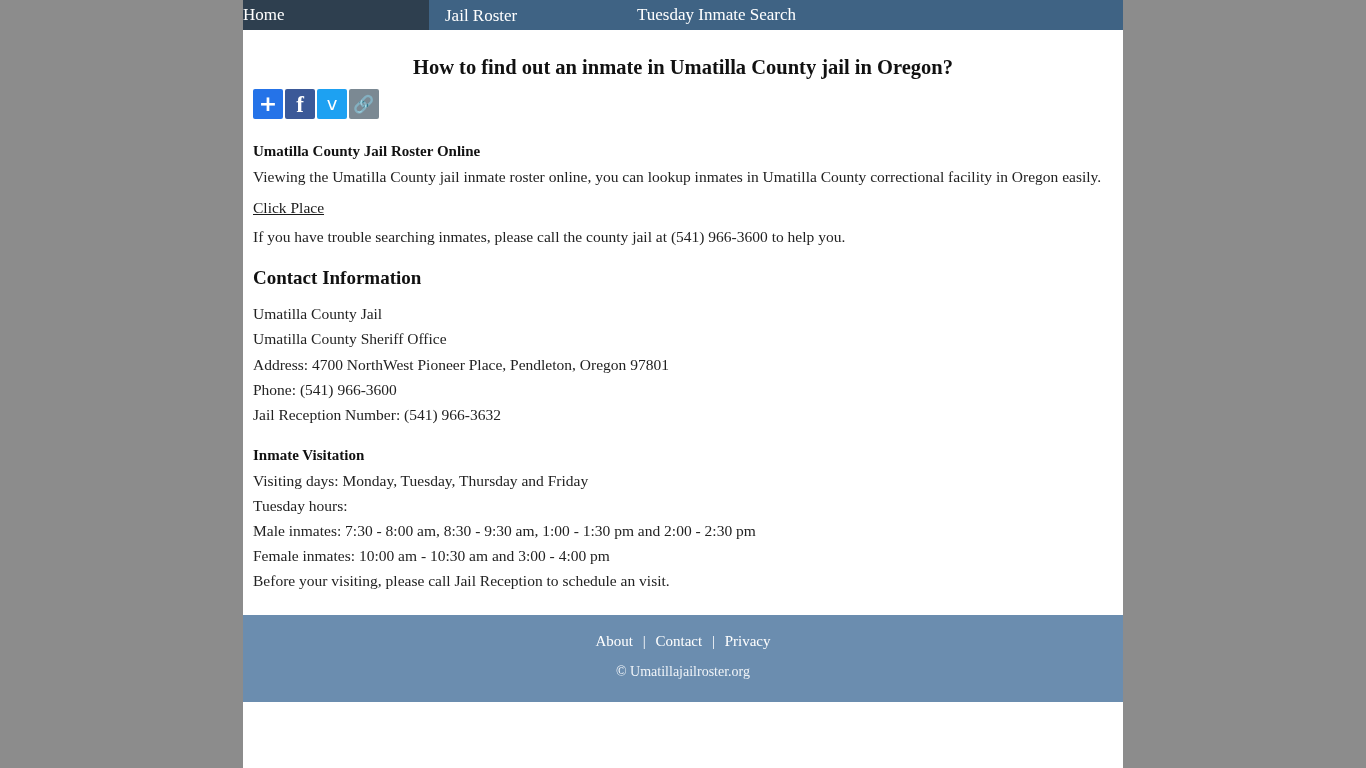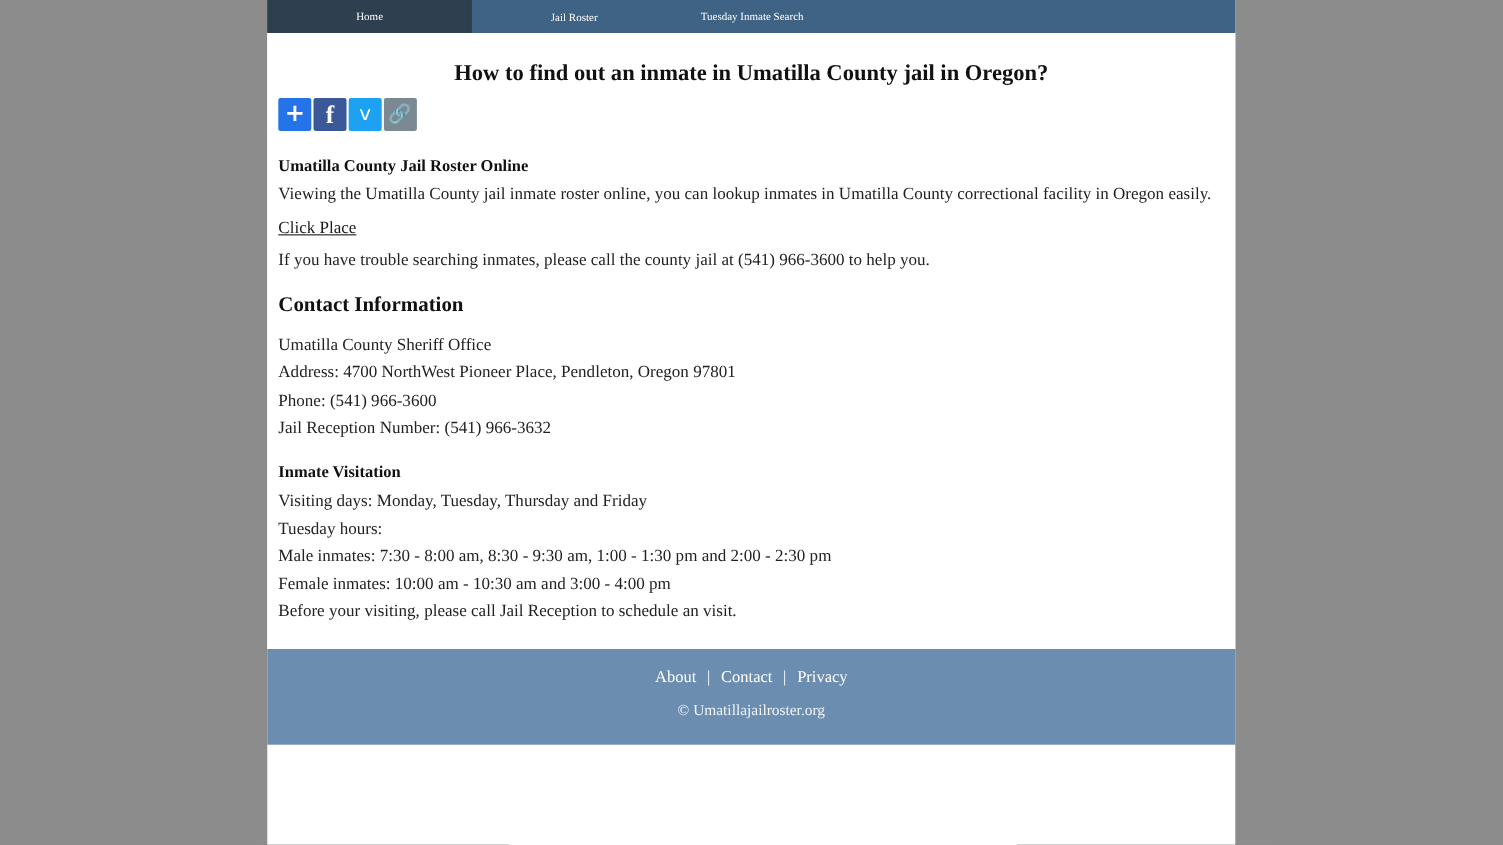--- a/index.html
+++ b/index.html
@@ -30,23 +30,23 @@
   }
   .navbar {
     display: flex;
     background: #3f6384;
     height: 30px;
     align-items: stretch;
   }
   .nav-item {
     display: flex;
     align-items: center;
-    justify-content: center;
+    justify-content: flex-start;
     color: #ffffff;
-    font-size: 10px;
+    font-size: 17px;
     cursor: pointer;
     padding: 0 22px;
     white-space: nowrap;
   }
   .nav-item.home {
     background: #2e3f4f;
     width: 186px;
     padding: 0;
   }
   .nav-item.jail {
@@ -159,20 +159,21 @@
       <div class="share-btn share-twitter">ᴠ</div>
       <div class="share-btn share-link">🔗</div>
     </div>
 
     <div class="sub-head">Umatilla County Jail Roster Online</div>
     <p class="body">Viewing the Umatilla County jail inmate roster online, you can lookup inmates in Umatilla County correctional facility in Oregon easily.</p>
     <p class="body tight"><a class="inline-link">Click Place</a></p>
     <p class="body">If you have trouble searching inmates, please call the county jail at (541) 966-3600 to help you.</p>
 
     <h2 class="section-title">Contact Information</h2>
+    <div class="info-line">Umatilla County Jail</div>
     <div class="info-line">Umatilla County Sheriff Office</div>
     <div class="info-line">Address: 4700 NorthWest Pioneer Place, Pendleton, Oregon 97801</div>
     <div class="info-line">Phone: (541) 966-3600</div>
     <div class="info-line">Jail Reception Number: (541) 966-3632</div>
 
     <div class="visitation-block">
       <div class="sub-head">Inmate Visitation</div>
       <div class="info-line">Visiting days: Monday, Tuesday, Thursday and Friday</div>
       <div class="info-line">Tuesday hours:</div>
       <div class="info-line">Male inmates: 7:30 - 8:00 am, 8:30 - 9:30 am, 1:00 - 1:30 pm and 2:00 - 2:30 pm</div>

